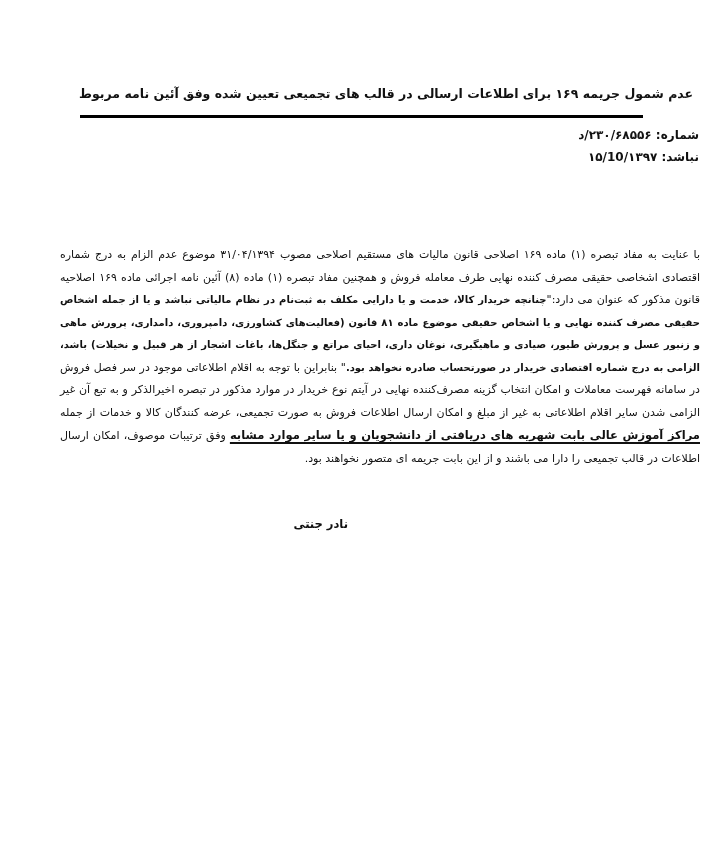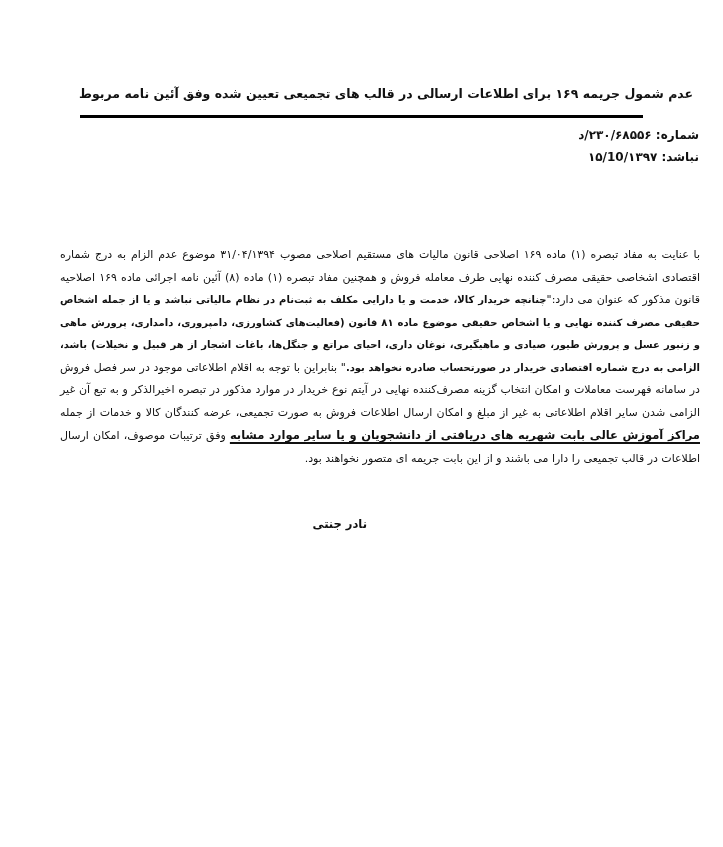--- a/index.html
+++ b/index.html
@@ -27,21 +27,21 @@
       font-size: 12px; line-height: 24px;
     }
     .body-text {
       position: absolute; top: 244px; left: 60px; width: 640px;
       direction: rtl; text-align: justify; text-align-last: right;
       font-size: 11px; line-height: 22.5px;
     }
     .body-text .b { font-weight: bold; font-size: 10px; }
     .body-text .u { text-decoration: underline; text-decoration-thickness: 1.5px; text-underline-offset: 3px; font-weight: bold; font-size: 11.5px; }
     .signature {
-      position: absolute; top: 512px; left: 67px; width: 300px;
+      position: absolute; top: 512px; left: 48px; width: 300px;
       direction: rtl; text-align: left; font-weight: bold;
       font-size: 11.5px; line-height: 24px;
     }
     .signature div { direction: rtl; text-align: right; width: 140px; }
   </style>
 </head>
 <body>
 
 <div class="doc-title">عدم شمول جریمه ۱۶۹ برای اطلاعات ارسالی در قالب های تجمیعی تعیین شده وفق آئین نامه مربوط</div>
 <div class="title-rule"></div>

